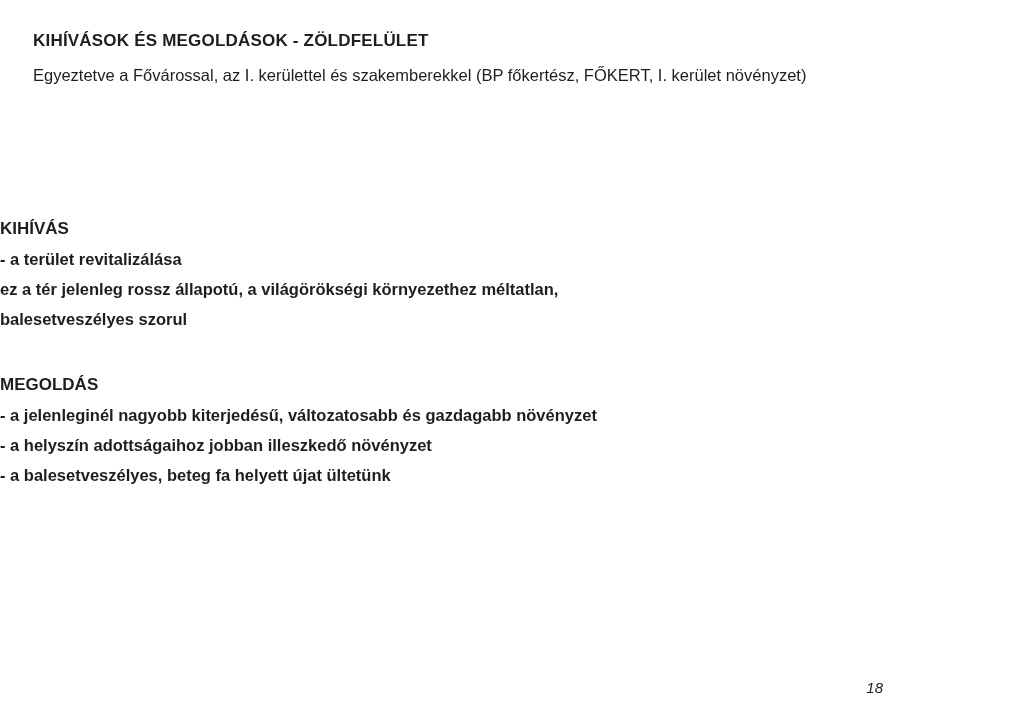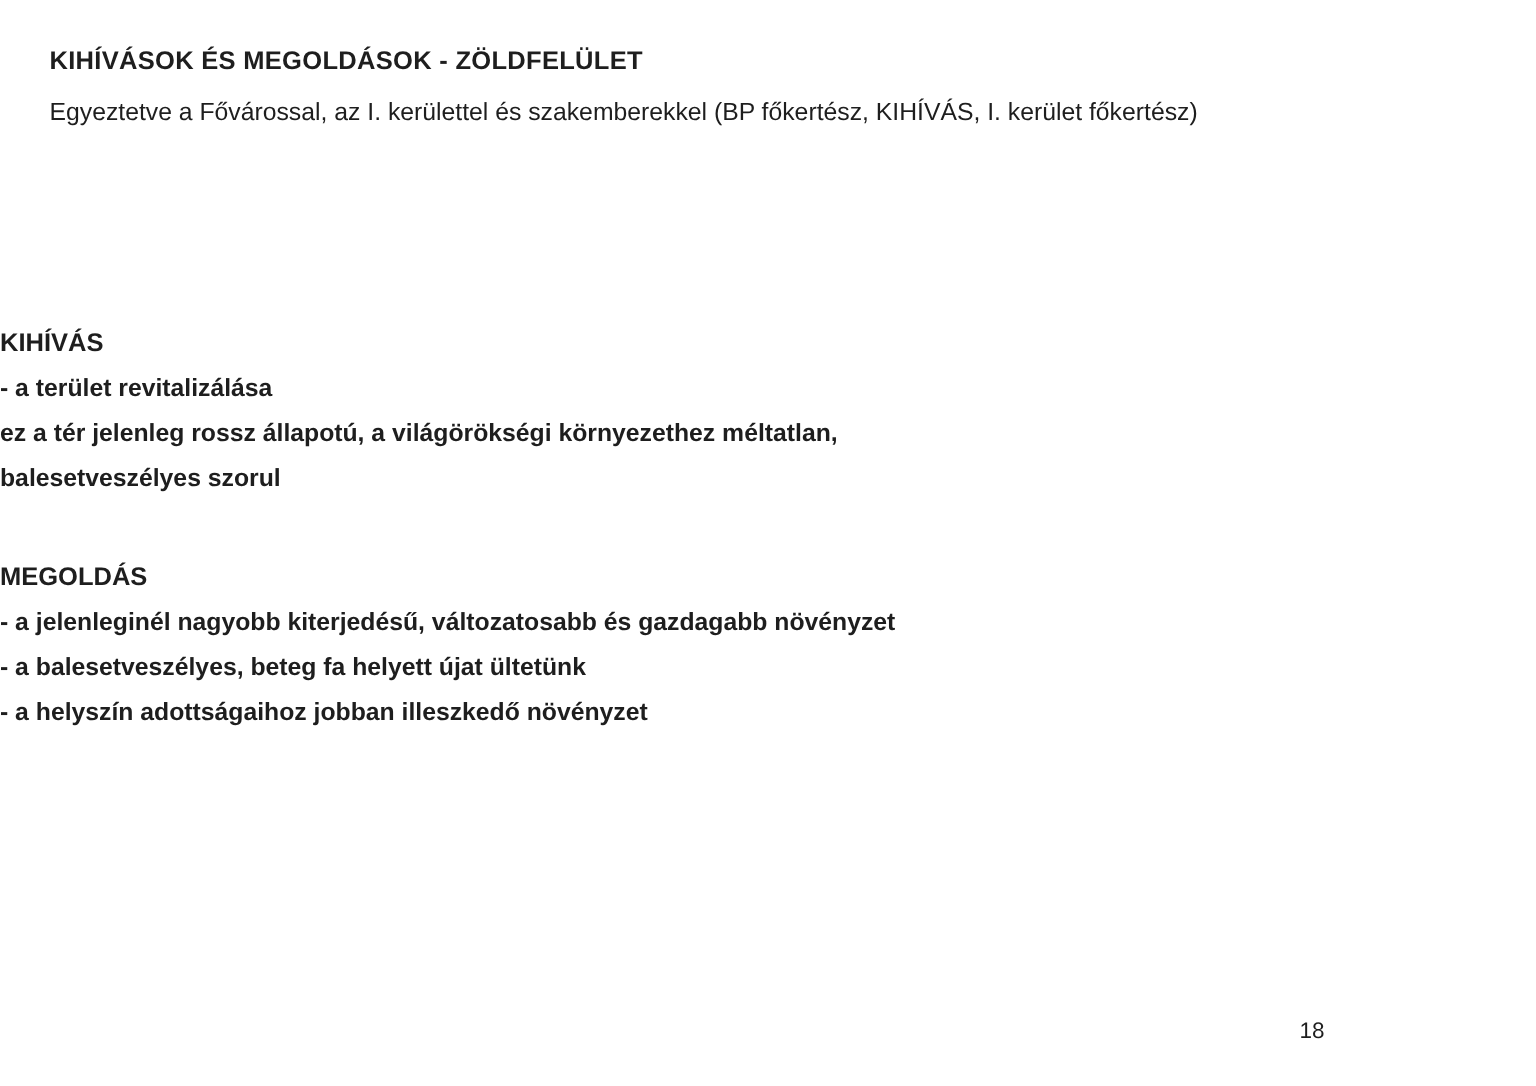--- a/index.html
+++ b/index.html
@@ -55,45 +55,46 @@
   }
   .line.bold { font-weight: 700; }
   .line.regular { font-weight: 700; }
   .section + .section { margin-top: 36px; }
   .page-number {
     position: absolute;
     right: 34px;
     bottom: 28px;
     font-size: 15px;
     font-weight: 400;
+    font-style: italic;
   }
 </style>
 </head>
 <body>
 
 <div class="slide">
 
   <div class="header">
     <div class="slide-title">KIHÍVÁSOK ÉS MEGOLDÁSOK - ZÖLDFELÜLET</div>
-    <div class="slide-subtitle">Egyeztetve a Fővárossal, az I. kerülettel és szakemberekkel (BP főkertész, KIHÍVÁS, I. kerület főkertész)</div>
+    <div class="slide-subtitle">Egyeztetve a Fővárossal, az I. kerülettel és szakemberekkel (BP főkertész, FŐKERT, I. kerület növényzet)</div>
   </div>
 
   <div class="content">
 
     <div class="section">
       <div class="section-heading">KIHÍVÁS</div>
       <div class="line bold">- a terület revitalizálása</div>
       <div class="line regular">ez a tér jelenleg rossz állapotú, a világörökségi környezethez méltatlan,</div>
       <div class="line regular">balesetveszélyes szorul</div>
     </div>
 
     <div class="section">
       <div class="section-heading">MEGOLDÁS</div>
       <div class="line bold">- a jelenleginél nagyobb kiterjedésű, változatosabb és gazdagabb növényzet</div>
+      <div class="line bold">- a helyszín adottságaihoz jobban illeszkedő növényzet</div>
       <div class="line bold">- a balesetveszélyes, beteg fa helyett újat ültetünk</div>
-      <div class="line bold">- a helyszín adottságaihoz jobban illeszkedő növényzet</div>
     </div>
 
   </div>
 
   <div class="page-number">18</div>
 
 </div>
 
 </body></html>

